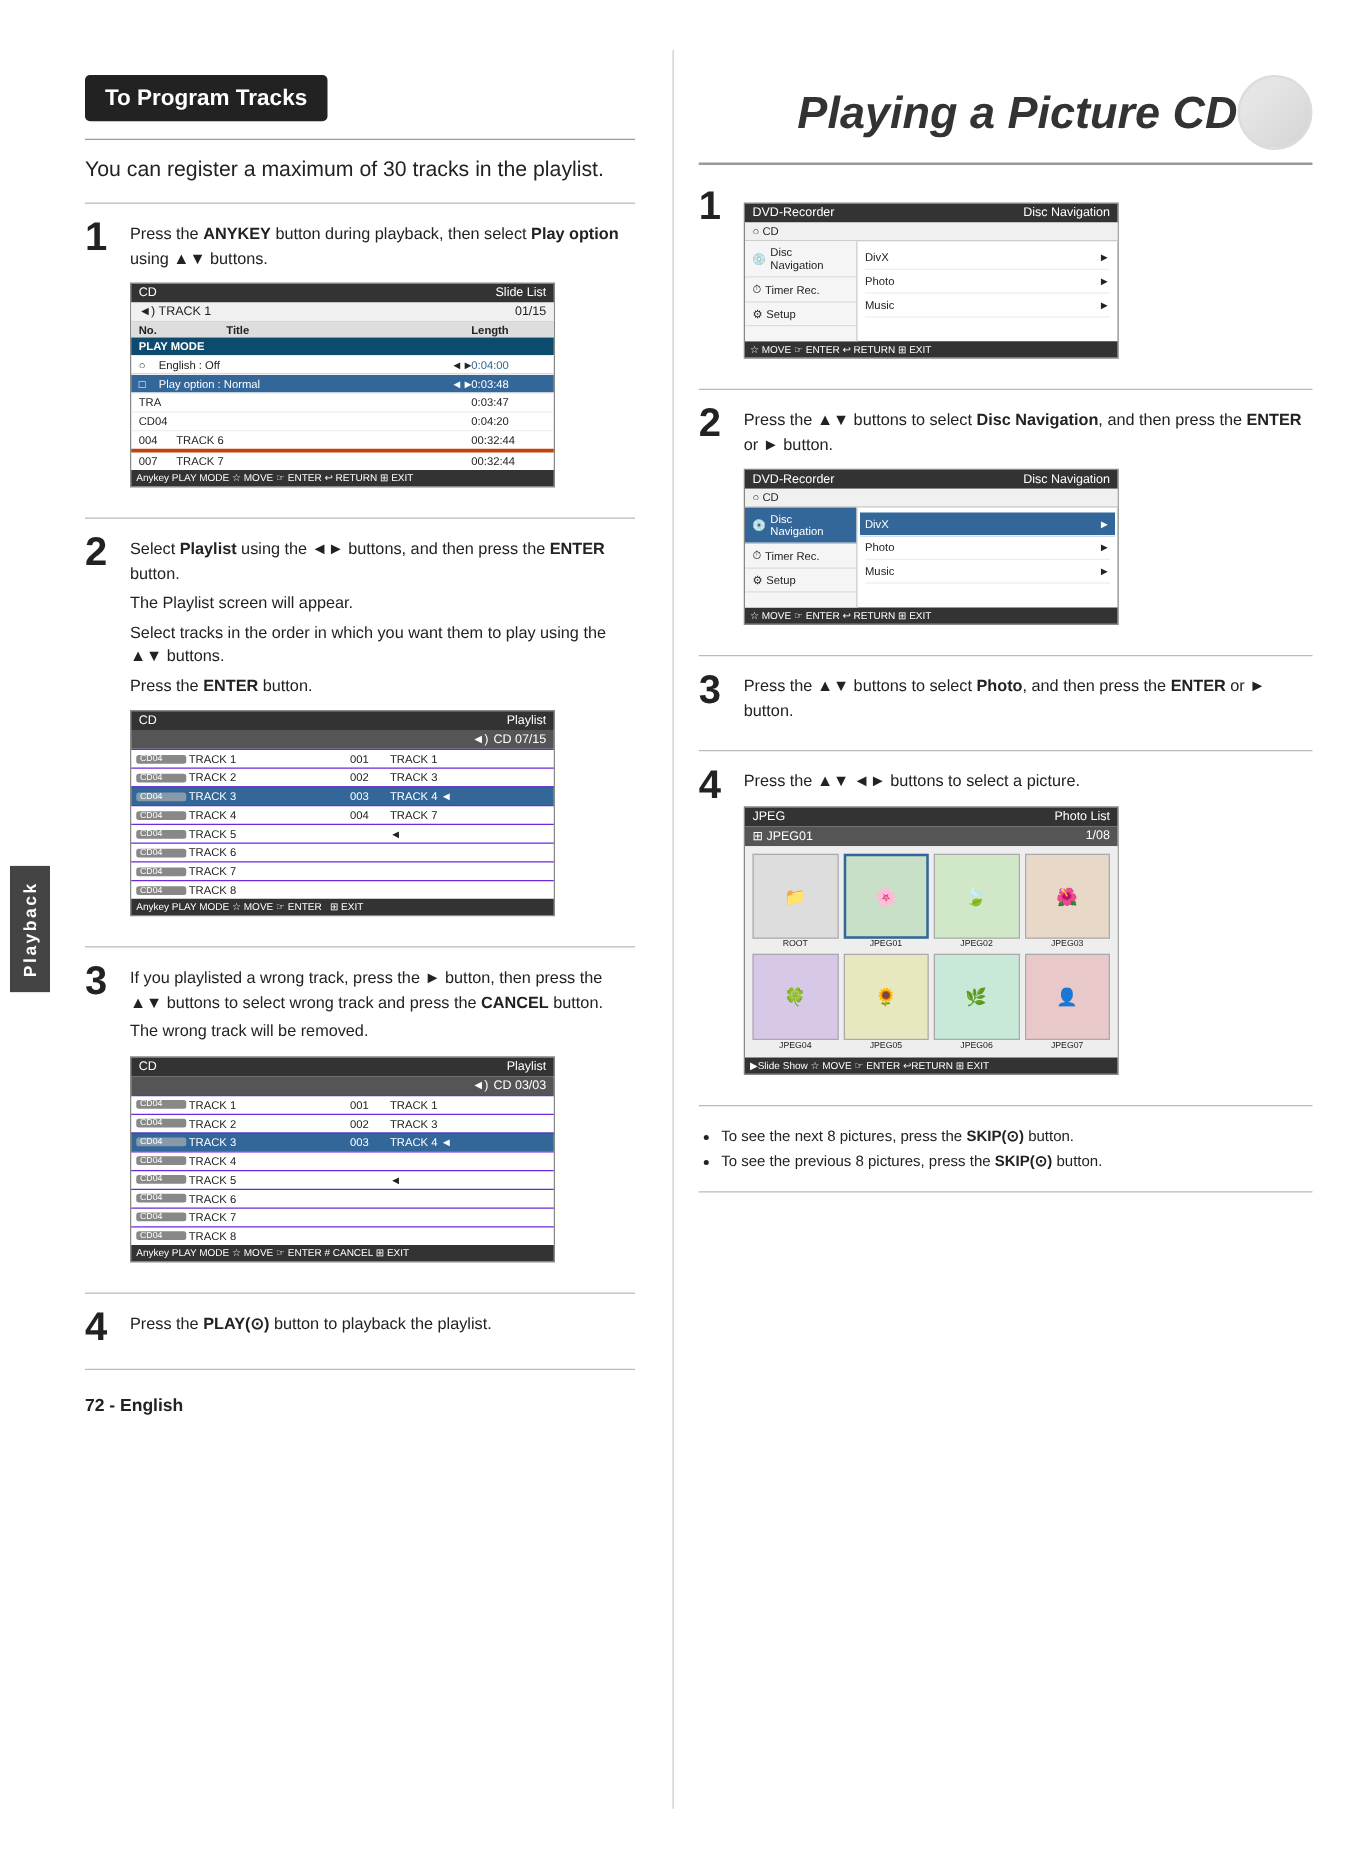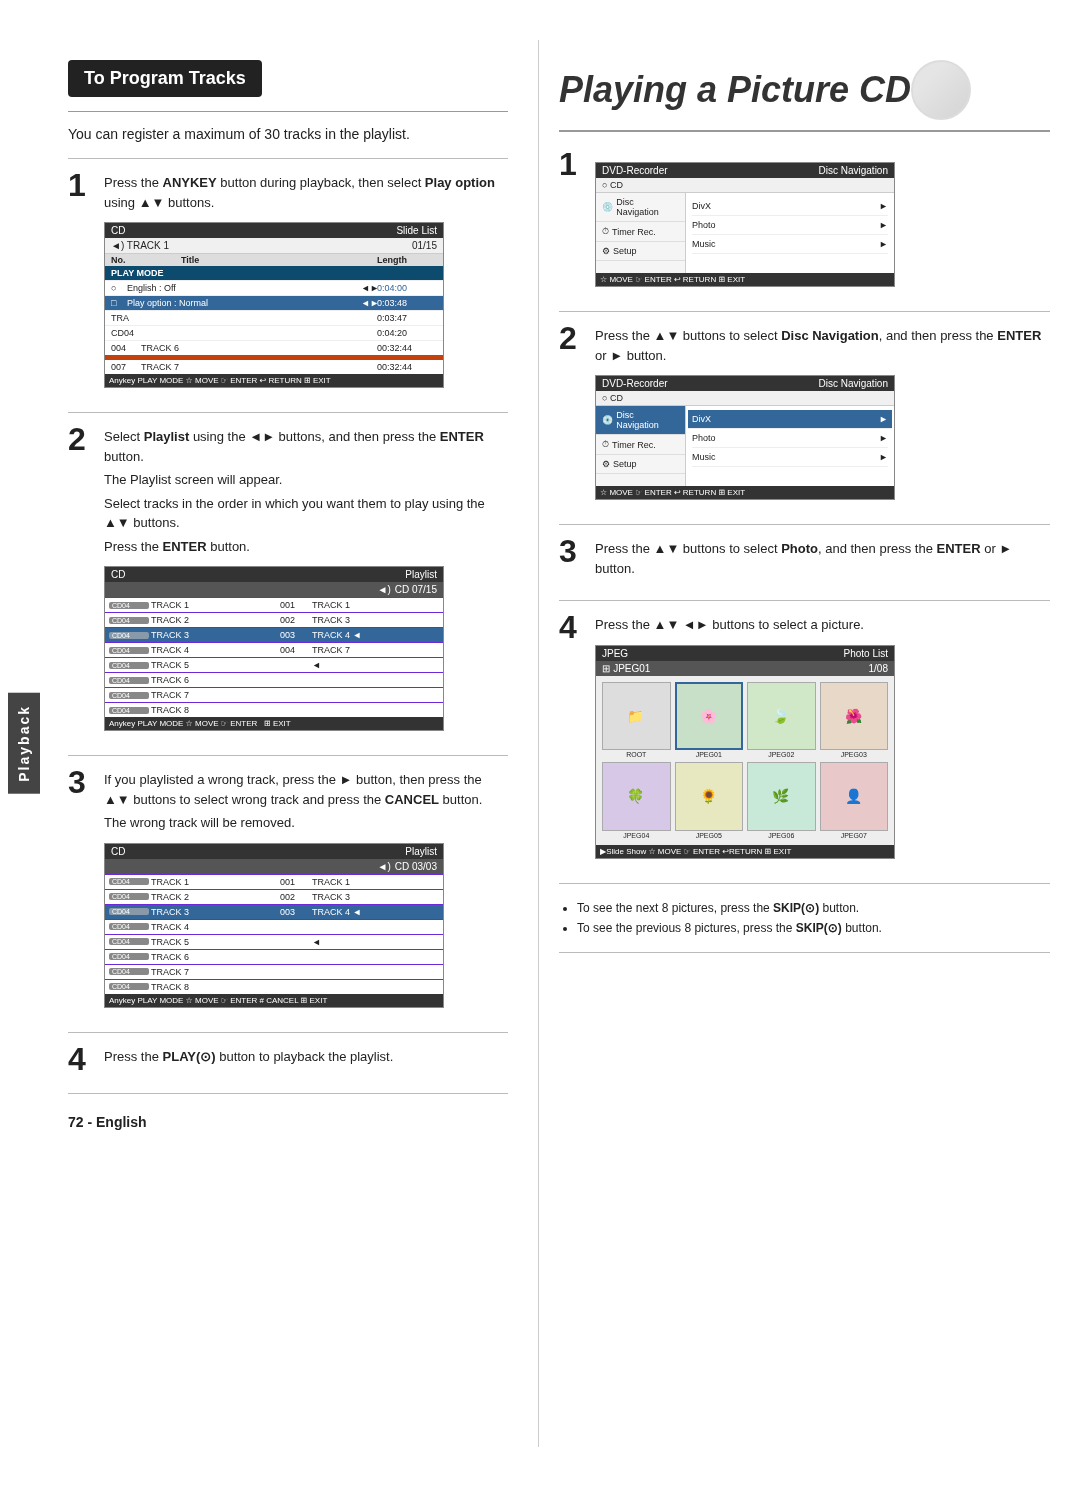--- a/index.html
+++ b/index.html
@@ -69,26 +69,26 @@
     .big-title {
       font-size: 36px;
       font-weight: bold;
       color: #333;
       font-style: italic;
       padding-bottom: 10px;
       border-bottom: 2px solid #999;
       margin-bottom: 20px;
       display: flex;
       align-items: center;
-      justify-content: flex-start;
+      justify-content: flex-end;
     }
 
     
     .intro-text {
-      font-size: 14px;
+      font-size: 17px;
       margin-bottom: 16px;
       border-top: 1px solid #999;
       padding-top: 14px;
     }
 
     
     .step {
       display: flex;
       margin-bottom: 18px;
       align-items: flex-start;
@@ -454,21 +454,21 @@
           <div style="display:grid; grid-template-columns:30px 1fr 60px; font-size:9px; padding:2px 6px; border-top:1px solid #eee;">
             <span>CD04</span>
               <span></span>
               <span>0:04:20</span>
           </div>
           <div style="display:grid; grid-template-columns:30px 1fr 60px; font-size:9px; padding:2px 6px; border-top:1px solid #eee;">
             <span>004</span>
               <span>TRACK 6</span>
               <span>00:32:44</span>
           </div>
-          <div style="display:grid; grid-template-columns:30px 1fr 60px; font-size:9px; padding:2px 6px; border-top:5px solid #c2410c;">
+          <div style="display:grid; grid-template-columns:30px 1fr 60px; font-size:9px; padding:2px 6px; border-top:3px solid #c2410c;">
             <span>007</span>
               <span>TRACK 7</span>
               <span>00:32:44</span>
           </div>
           <div class="mode-footer">
             <span>Anykey PLAY MODE ☆ MOVE ☞ ENTER ↩ RETURN ⊞ EXIT</span>
           </div>
         </div>
       </div>
     </div>

